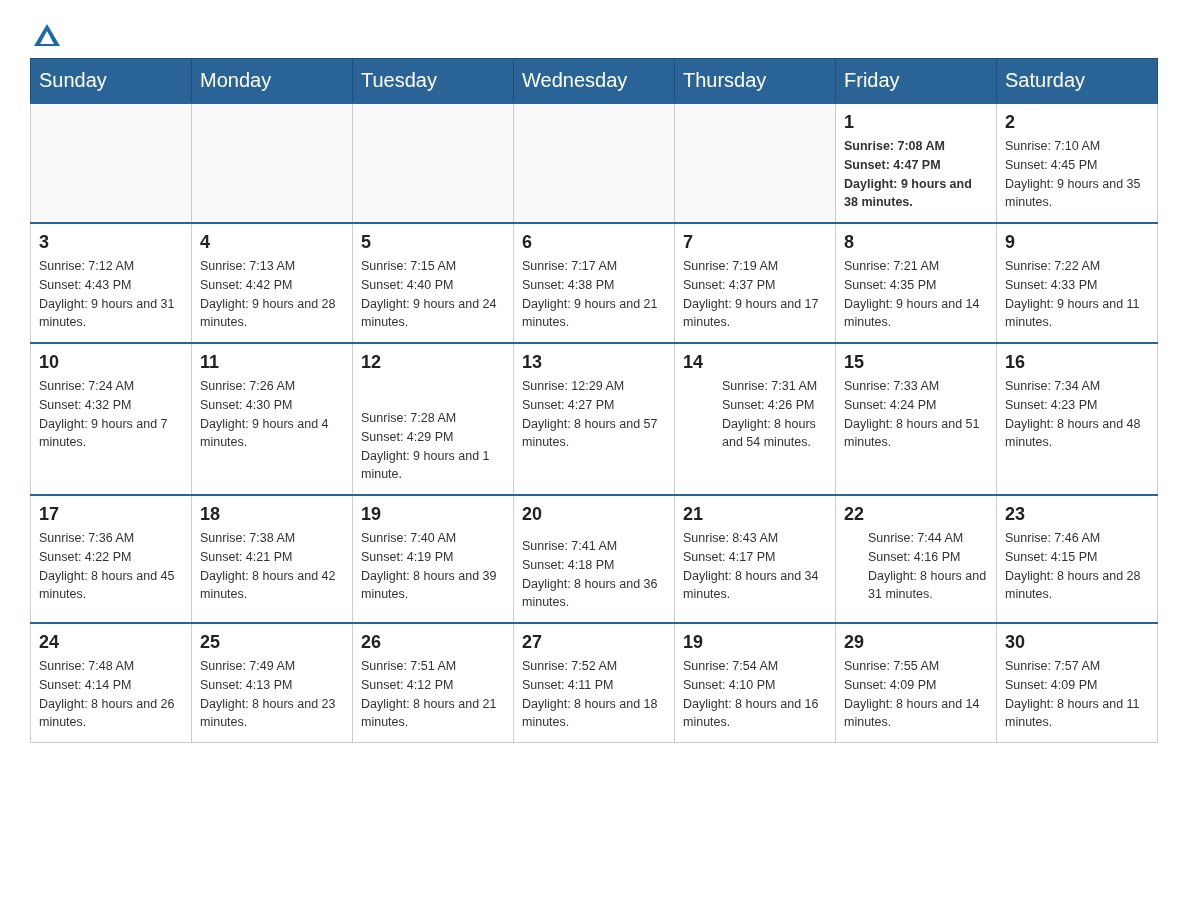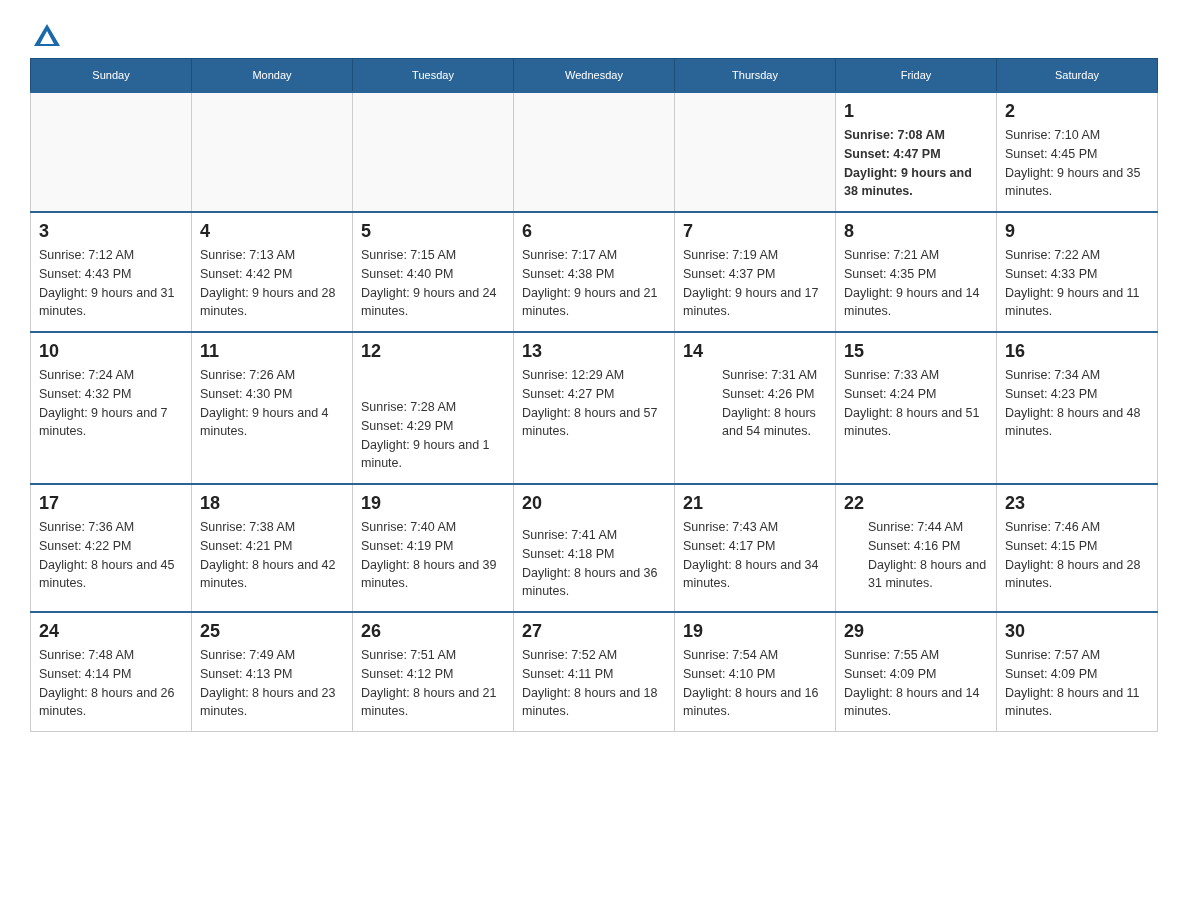--- a/index.html
+++ b/index.html
@@ -42,23 +42,23 @@
     }
     .calendar {
       width: 100%;
       border-collapse: collapse;
       margin-top: 10px;
     }
     .calendar thead th {
       background-color: #2a6496;
       color: #fff;
       padding: 10px 8px;
-      font-size: 11px;
+      font-size: 20px;
       font-weight: normal;
-      text-align: center;
+      text-align: left;
       border: 1px solid #1e4f7a;
     }
     .calendar tbody td {
       vertical-align: top;
       padding: 8px 8px 10px 8px;
       border: 1px solid #ccc;
       border-top: 2px solid #2a6496;
       font-size: 13px;
       color: #333;
       width: 14.28%;
@@ -251,21 +251,21 @@
 Daylight: 8 hours and 39 minutes.</div>
         </td>
         <td>
           <span class="day-number">20</span>
           <div class="day-info" style="white-space: pre-line; margin-top: 12px;">Sunrise: 7:41 AM
 Sunset: 4:18 PM
 Daylight: 8 hours and 36 minutes.</div>
         </td>
         <td>
           <span class="day-number">21</span>
-          <div class="day-info" style="white-space: pre-line;">Sunrise: 7:43 AM
+          <div class="day-info" style="white-space: pre-line;">Sunrise: 8:43 AM
 Sunset: 4:17 PM
 Daylight: 8 hours and 34 minutes.</div>
         </td>
         <td>
           <span class="day-number">22</span>
           <div class="day-info" style="white-space: pre-line; margin-left: 24px;">Sunrise: 7:44 AM
 Sunset: 4:16 PM
 Daylight: 8 hours and 31 minutes.</div>
         </td>
         <td>

